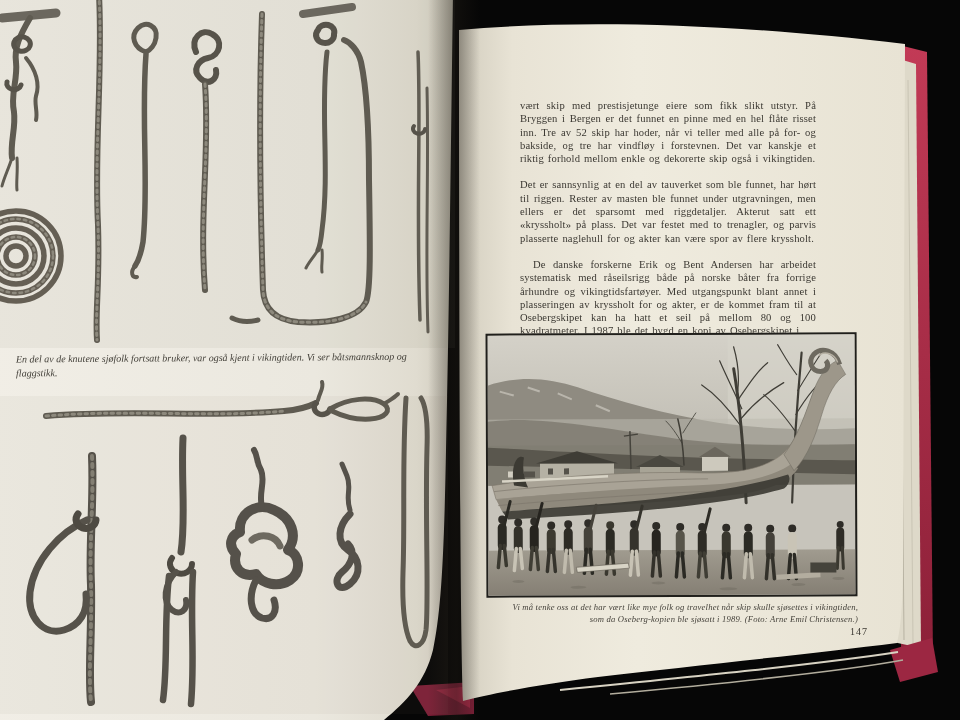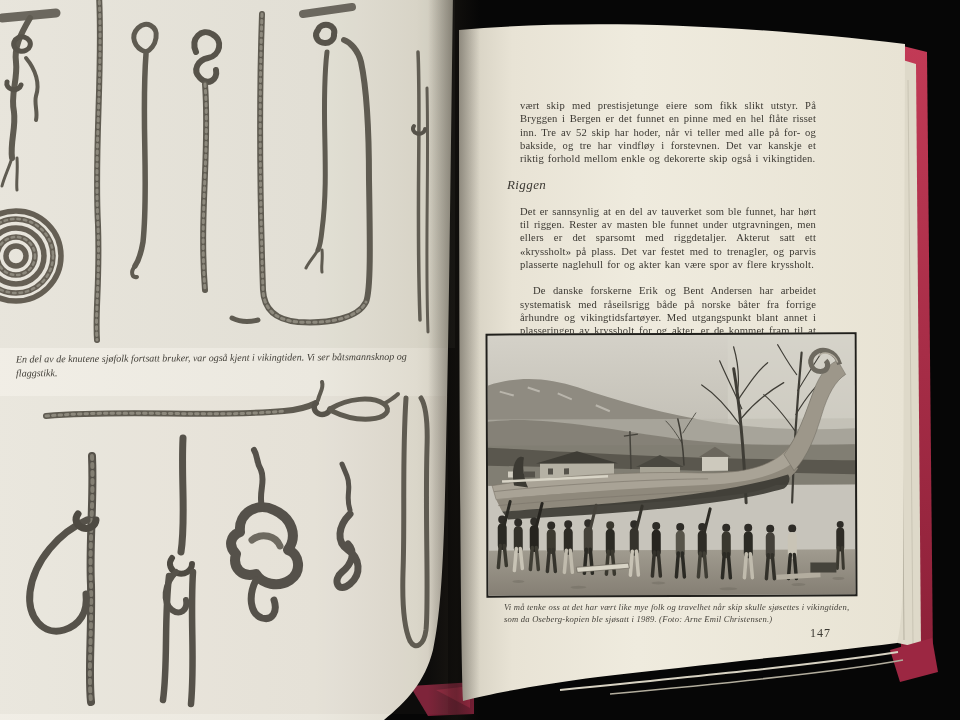--- a/index.html
+++ b/index.html
@@ -7,22 +7,22 @@
          font-family:"Liberation Serif", serif;}
   .abs{position:absolute;}
   svg{display:block;}
   .body-text{color:#3b3832;font-size:10.6px;line-height:13.3px;text-align:justify;
              letter-spacing:.15px;word-spacing:1.2px;}
   .body-text p{margin:13px;}
   .p-indent{text-indent:13px;}
   .heading{font-style:italic;font-size:13px;letter-spacing:.4px;margin:13px 0 5px 0;color:#3b3832;}
   .caption{font-style:italic;color:#45423b;}
   .caption-left{font-size:10px;line-height:13.5px;transform:rotate(-.4deg);}
-  .caption-right{font-size:8.6px;line-height:11.6px;letter-spacing:.2px;}
-  .page-number{font-size:12px;color:#3b3832;letter-spacing:1px;}
+  .caption-right{font-size:8.6px;line-height:11.6px;letter-spacing:.2px;text-align:right;}
+  .page-number{font-size:10px;color:#3b3832;letter-spacing:1px;margin-left:40px;}
   .photo-frame{border:2px solid #201f1b;box-sizing:border-box;background:#c7c4bb;transform:rotate(-.2deg);}
 </style>
 </head>
 <body>
 
 <div class="stage">
 
   <svg class="abs" style="left:0;top:0;" width="960" height="720" viewBox="0 0 960 720">
     <defs>
       <linearGradient id="gradL" x1="0" y1="0" x2="1" y2="0">
@@ -141,21 +141,20 @@
 
       <path d="M 350 514 C 338 526 336 542 348 550 C 360 558 362 574 350 584 C 338 594 332 580 342 572 C 352 564 356 552 348 544" stroke="#55514a" stroke-width="7"></path>
       <path d="M 350 510 C 345 496 352 488 347 476 M 347 476 L 342 464" stroke="#55514a" stroke-width="5"></path>
     </g>
   </svg>
 
   <div class="abs caption caption-left" style="left:16px;top:351px;width:424px;">En del av de knutene sjøfolk fortsatt bruker, var også kjent i vikingtiden. Vi ser båtsmannsknop og flaggstikk.</div>
 
   <div class="abs body-text" style="left:507px;top:86px;width:322px;">
     <p>vært skip med prestisjetunge eiere som fikk slikt utstyr. På Bryggen i Bergen er det funnet en pinne med en hel flåte risset inn. Tre av 52 skip har hoder, når vi teller med alle på for- og bakside, og tre har vindfløy i forstevnen. Det var kanskje et riktig forhold mellom enkle og dekorerte skip også i vikingtiden.</p>
-    <div class="heading">Riggen</div>
     <p>Det er sannsynlig at en del av tauverket som ble funnet, har hørt til riggen. Rester av masten ble funnet under utgravningen, men ellers er det sparsomt med riggdetaljer. Akterut satt ett «kryssholt» på plass. Det var festet med to trenagler, og parvis plasserte naglehull for og akter kan være spor av flere kryssholt.</p>
     <p class="p-indent">De danske forskerne Erik og Bent Andersen har arbeidet systematisk med råseilsrigg både på norske båter fra forrige århundre og vikingtidsfartøyer. Med utgangspunkt blant annet i plasseringen av kryssholt for og akter, er de kommet fram til at Osebergskipet kan ha hatt et seil på mellom 80 og 100 kvadratmeter. I 1987 ble det bygd en kopi av Osebergskipet i</p>
   </div>
 
   <div class="abs photo-frame" style="left:486px;top:333px;width:371px;height:264px;" aria-label="The Oseberg ship copy with curled stem, carried by a crowd of people in front of hills and bare trees">
     <svg width="100%" height="100%" viewBox="0 0 367 260" preserveAspectRatio="none">
       <defs>
         <linearGradient id="sky" x1="0" y1="0" x2="0" y2="1">
           <stop offset="0" stop-color="#d4d1c8"></stop>
             <stop offset="1" stop-color="#b9b6ac"></stop>

